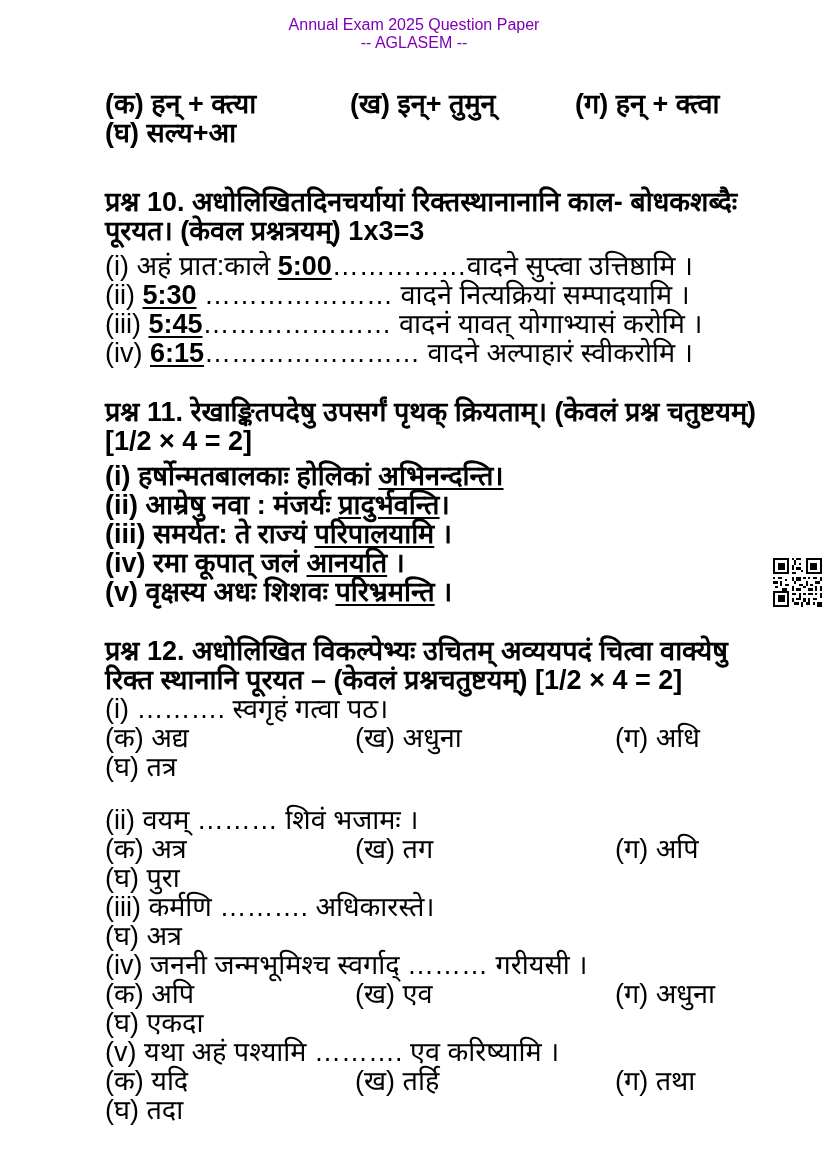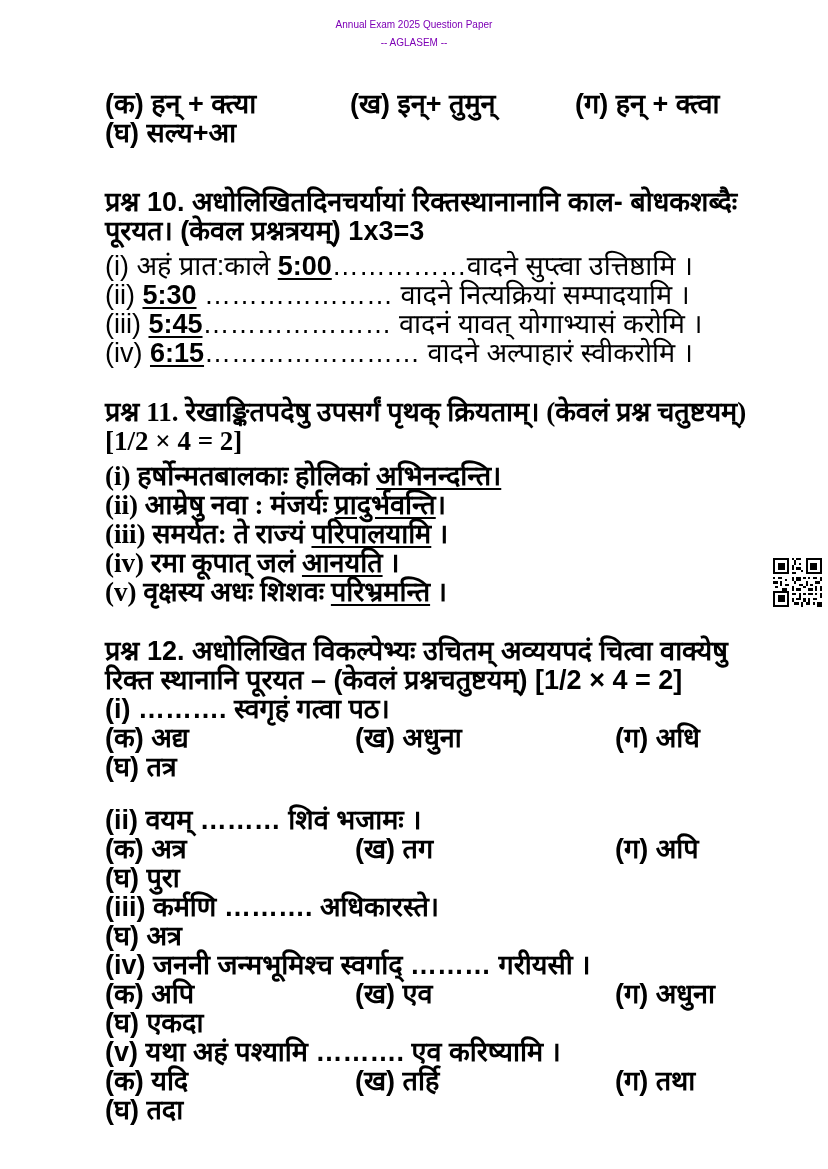--- a/index.html
+++ b/index.html
@@ -13,50 +13,50 @@
   .page {
     position: relative;
     width: 828px; height: 1169px;
     background: #fff;
     overflow: hidden;
   }
   .doc-header {
     padding-top: 16px;
     text-align: center;
     color: #7d00b5;
-    font-size: 10px;
+    font-size: 16px;
     line-height: 18px;
     font-weight: 400;
   }
   .content {
     margin: 38px 58px 0 105px;
     width: 670px;
     font-size: 27px;
     line-height: 29px;
   }
   .line { min-height: 29px; }
   .bold { font-weight: 700; }
   .heading { font-weight: 700; }
   .section { margin-top: 40px; }
-  .section-q11 { margin-top: 30px; font-family: Liberation Serif, serif; }
+  .section-q11 { margin-top: 30px; }
   .section-q12 { margin-top: 30px; }
   .items { margin-top: 6px; }
   .ul { text-decoration: underline; text-decoration-thickness: 2px; text-underline-offset: 3px; }
   .time { font-weight: 700; text-decoration: underline; text-decoration-thickness: 2px; text-underline-offset: 3px; }
   .opt-row-3 {
     display: grid;
     grid-template-columns: 245px 225px 1fr;
     min-height: 29px;
   }
   .q12-opt-row {
     display: grid;
     grid-template-columns: 250px 260px 1fr;
     min-height: 29px;
   }
-  .q12-sub { margin-top: 0; font-weight: bold; }
+  .q12-sub { margin-top: 0; }
   .q12-sub.gap-top { margin-top: 24px; }
   .qr-code {
     position: absolute;
     top: 558px; left: 773px;
     width: 49px; height: 49px;
   }
 </style>
 </head>
 <body>
 

